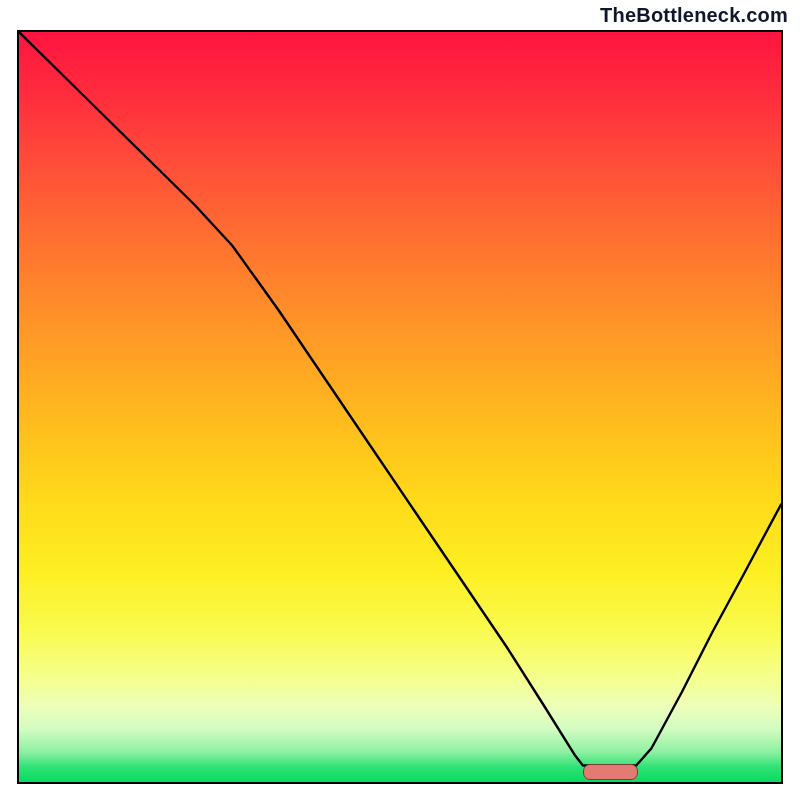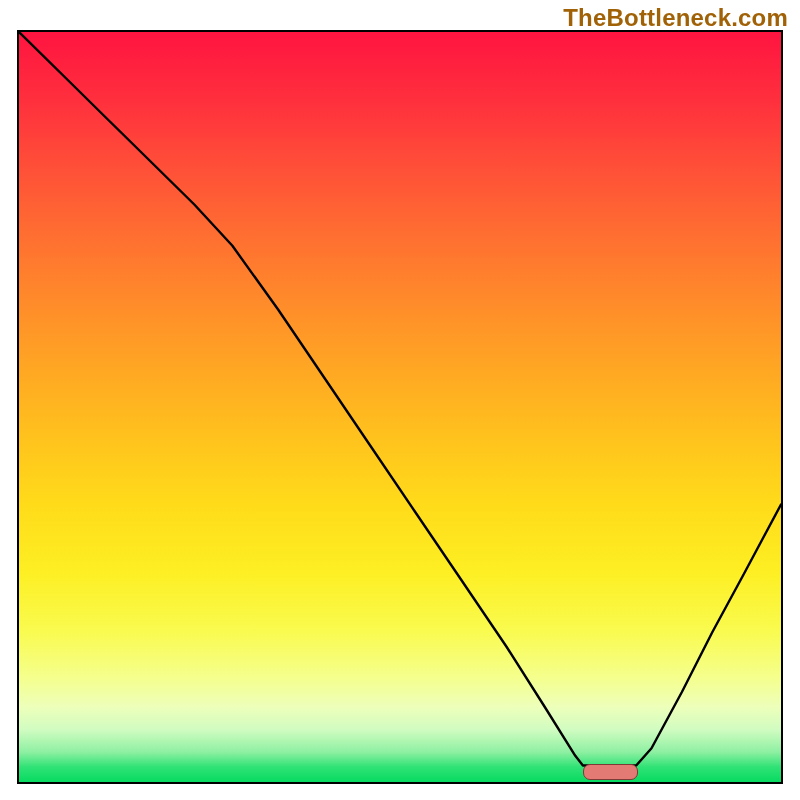--- a/index.html
+++ b/index.html
@@ -13,23 +13,23 @@
   }
   .frame {
     position: relative;
     width: 800px;
     height: 800px;
   }
   .watermark {
     position: absolute;
     top: 4px;
     right: 12px;
-    font-size: 24px;
+    font-size: 20px;
     font-weight: 600;
-    color: #a16207;
+    color: #0f172a;
     letter-spacing: 0.2px;
     z-index: 20;
   }
   .plot-border {
     position: absolute;
     left: 17px;
     top: 30px;
     width: 766px;
     height: 754px;
     border: 2px solid #000;

